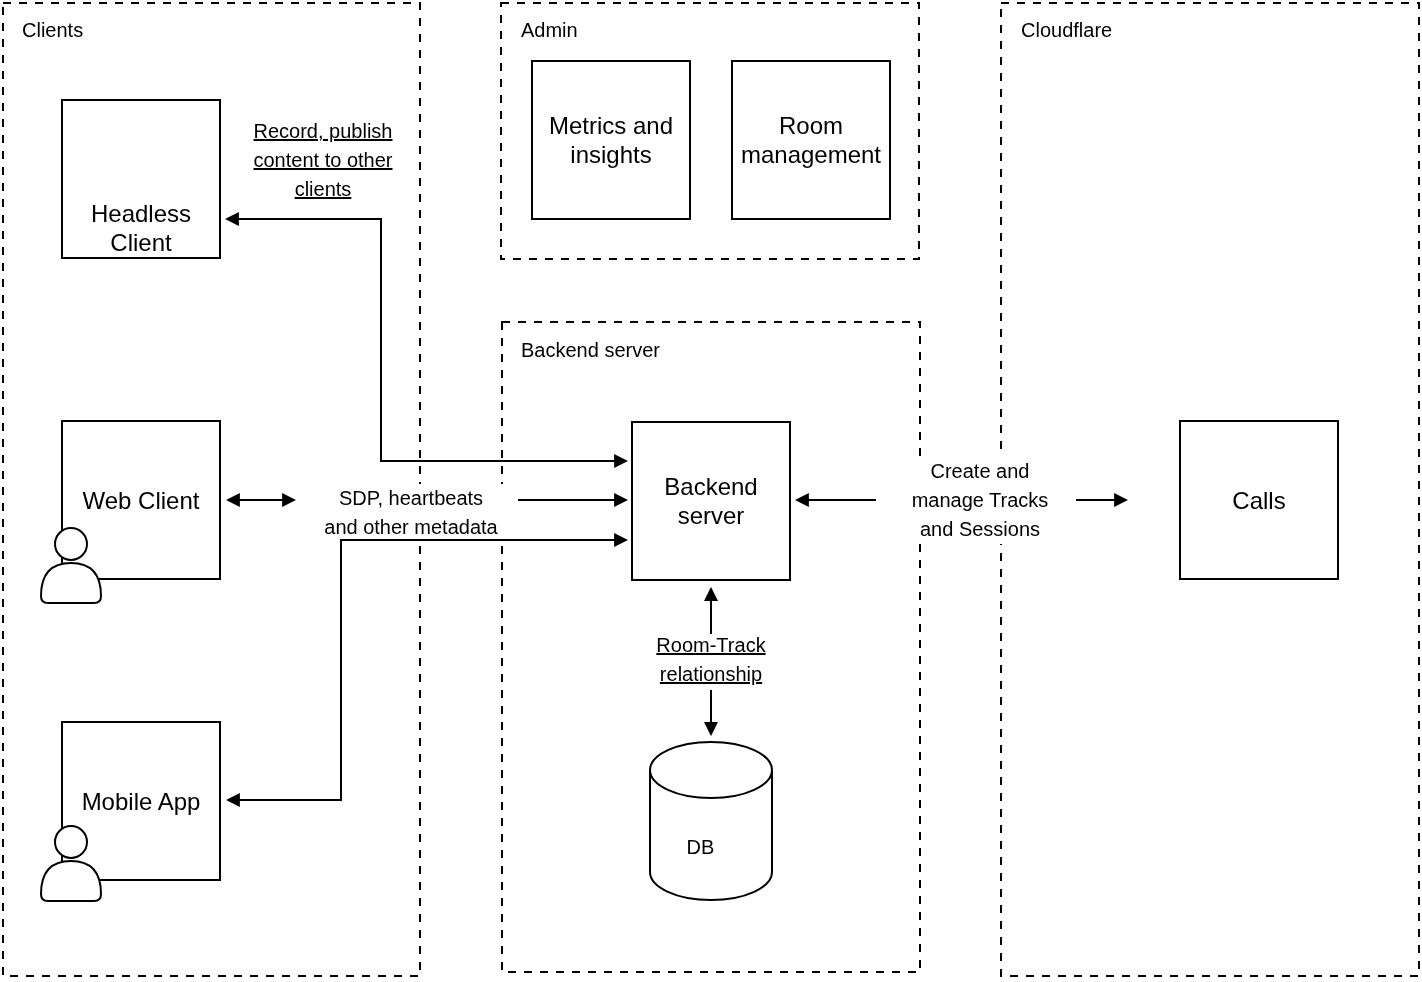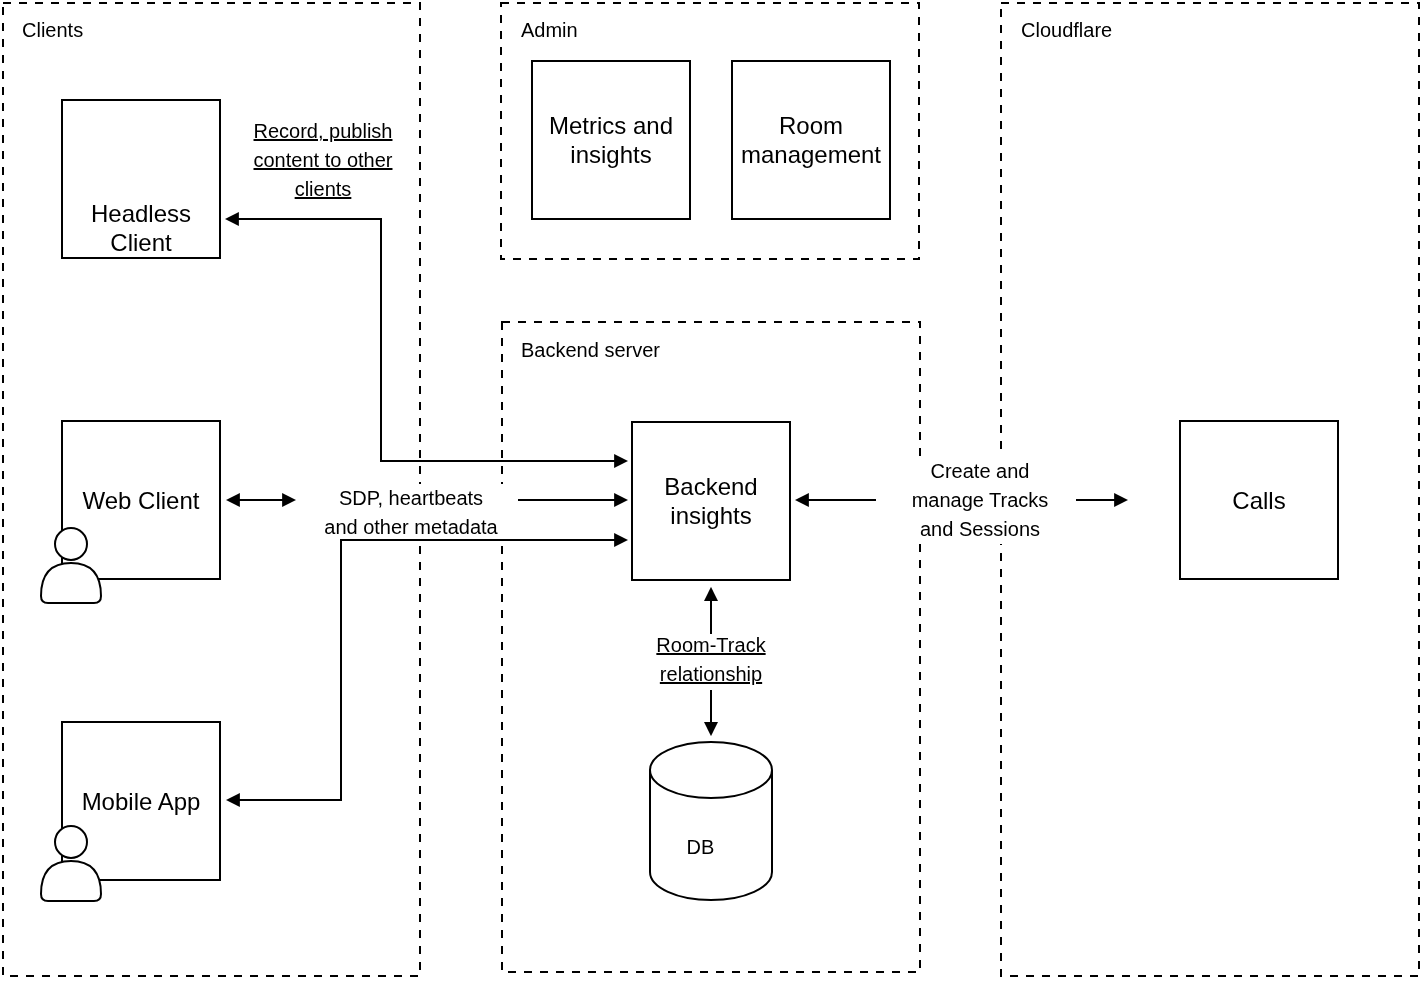--- a/index.html
+++ b/index.html
@@ -86,21 +86,21 @@
 
 <div class="node" style="left:61px;  top:99px;align-items:flex-end;"><span>Headless
 Client</span></div>
 <div class="node" style="left:61px;  top:420px;text-align:center;"><span>Web Client</span></div>
 <div class="node" style="left:61px;  top:721px;"><span>Mobile App</span></div>
 <div class="node" style="left:531px; top:60px;"><span>Metrics and
 insights</span></div>
 <div class="node" style="left:731px; top:60px;justify-content:center;"><span>Room
 management</span></div>
 <div class="node" style="left:631px; top:421px;"><span>Backend
-insights</span></div>
+server</span></div>
 <div class="node" style="left:1131px;top:420px;margin-left:48px;"><span>Calls</span></div>
 
 <svg class="layer" id="edges-svg" width="1422" height="982" viewBox="0 0 1422 982">
   <defs>
     <marker id="arrow" viewBox="0 0 10 10" refX="8.5" refY="5" markerWidth="7" markerHeight="7" orient="auto-start-reverse">
       <path d="M 0 0 L 10 5 L 0 10 z" fill="#000000"></path>
     </marker>
   </defs>
 
   <g fill="none" stroke="#000000" stroke-width="2">

